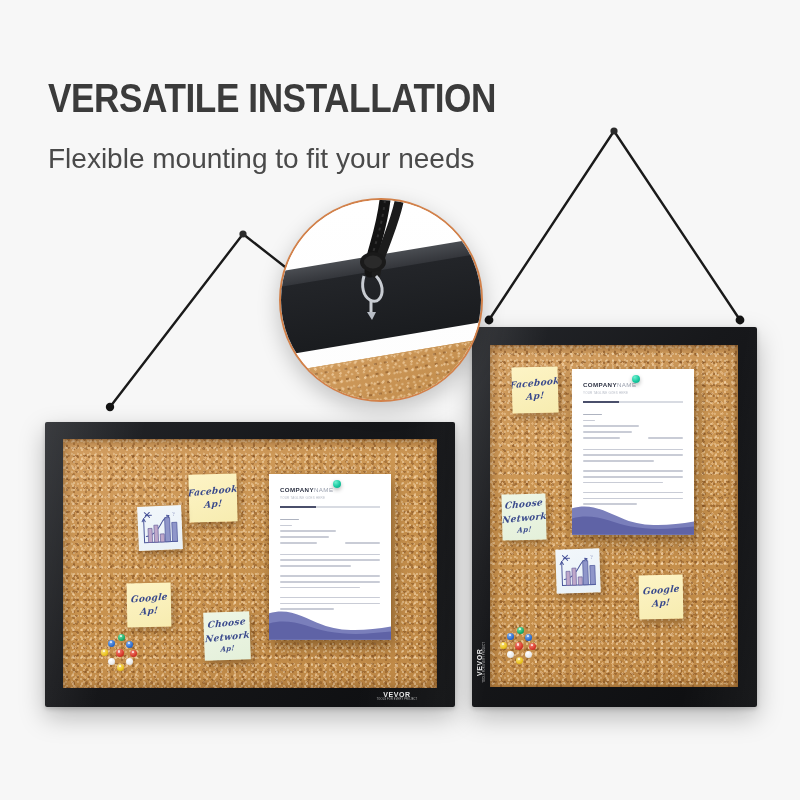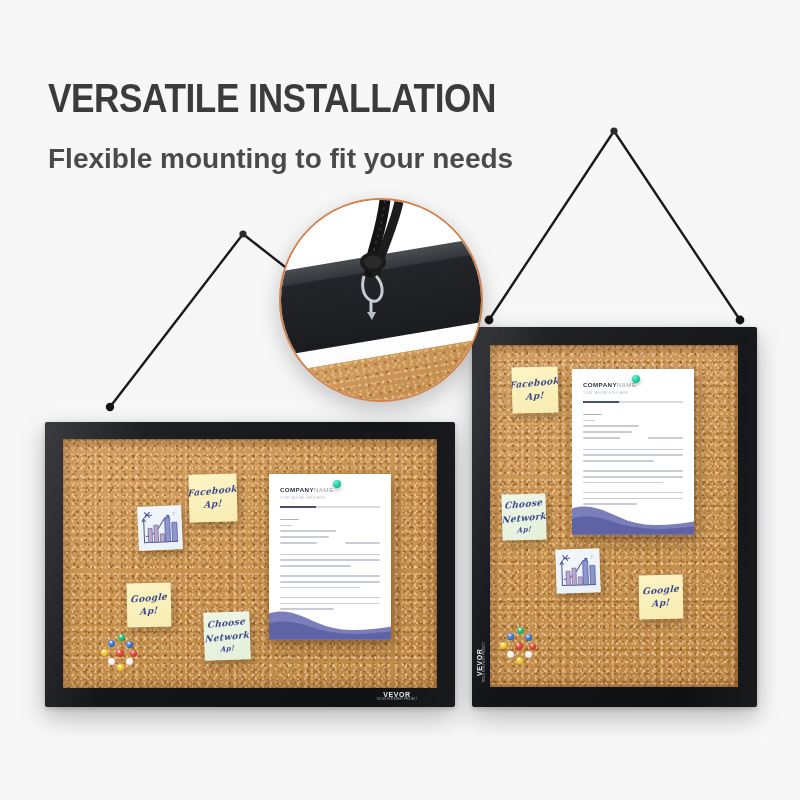--- a/index.html
+++ b/index.html
@@ -14,21 +14,21 @@
   
   .headline{
     position:absolute;left:48px;top:76px;
     font-size:40px;font-weight:bold;letter-spacing:-0.5px;
     color:#3b3b3b;
     transform:scaleX(0.88);transform-origin:left center;
     white-space:nowrap;
   }
   .subhead{
     position:absolute;left:48px;top:143px;
-    font-size:28px;color:#4a4a4a;white-space:nowrap;font-weight:bold;
+    font-size:28px;color:#4a4a4a;white-space:nowrap;
   }
   .caption{
     position:absolute;left:0;top:730px;width:800px;text-align:center;
     font-size:24px;color:#4a4a4a;
   }
 
   
   .cordsvg{position:absolute;left:0;top:0;width:800px;height:800px;pointer-events:none;}
 
   

